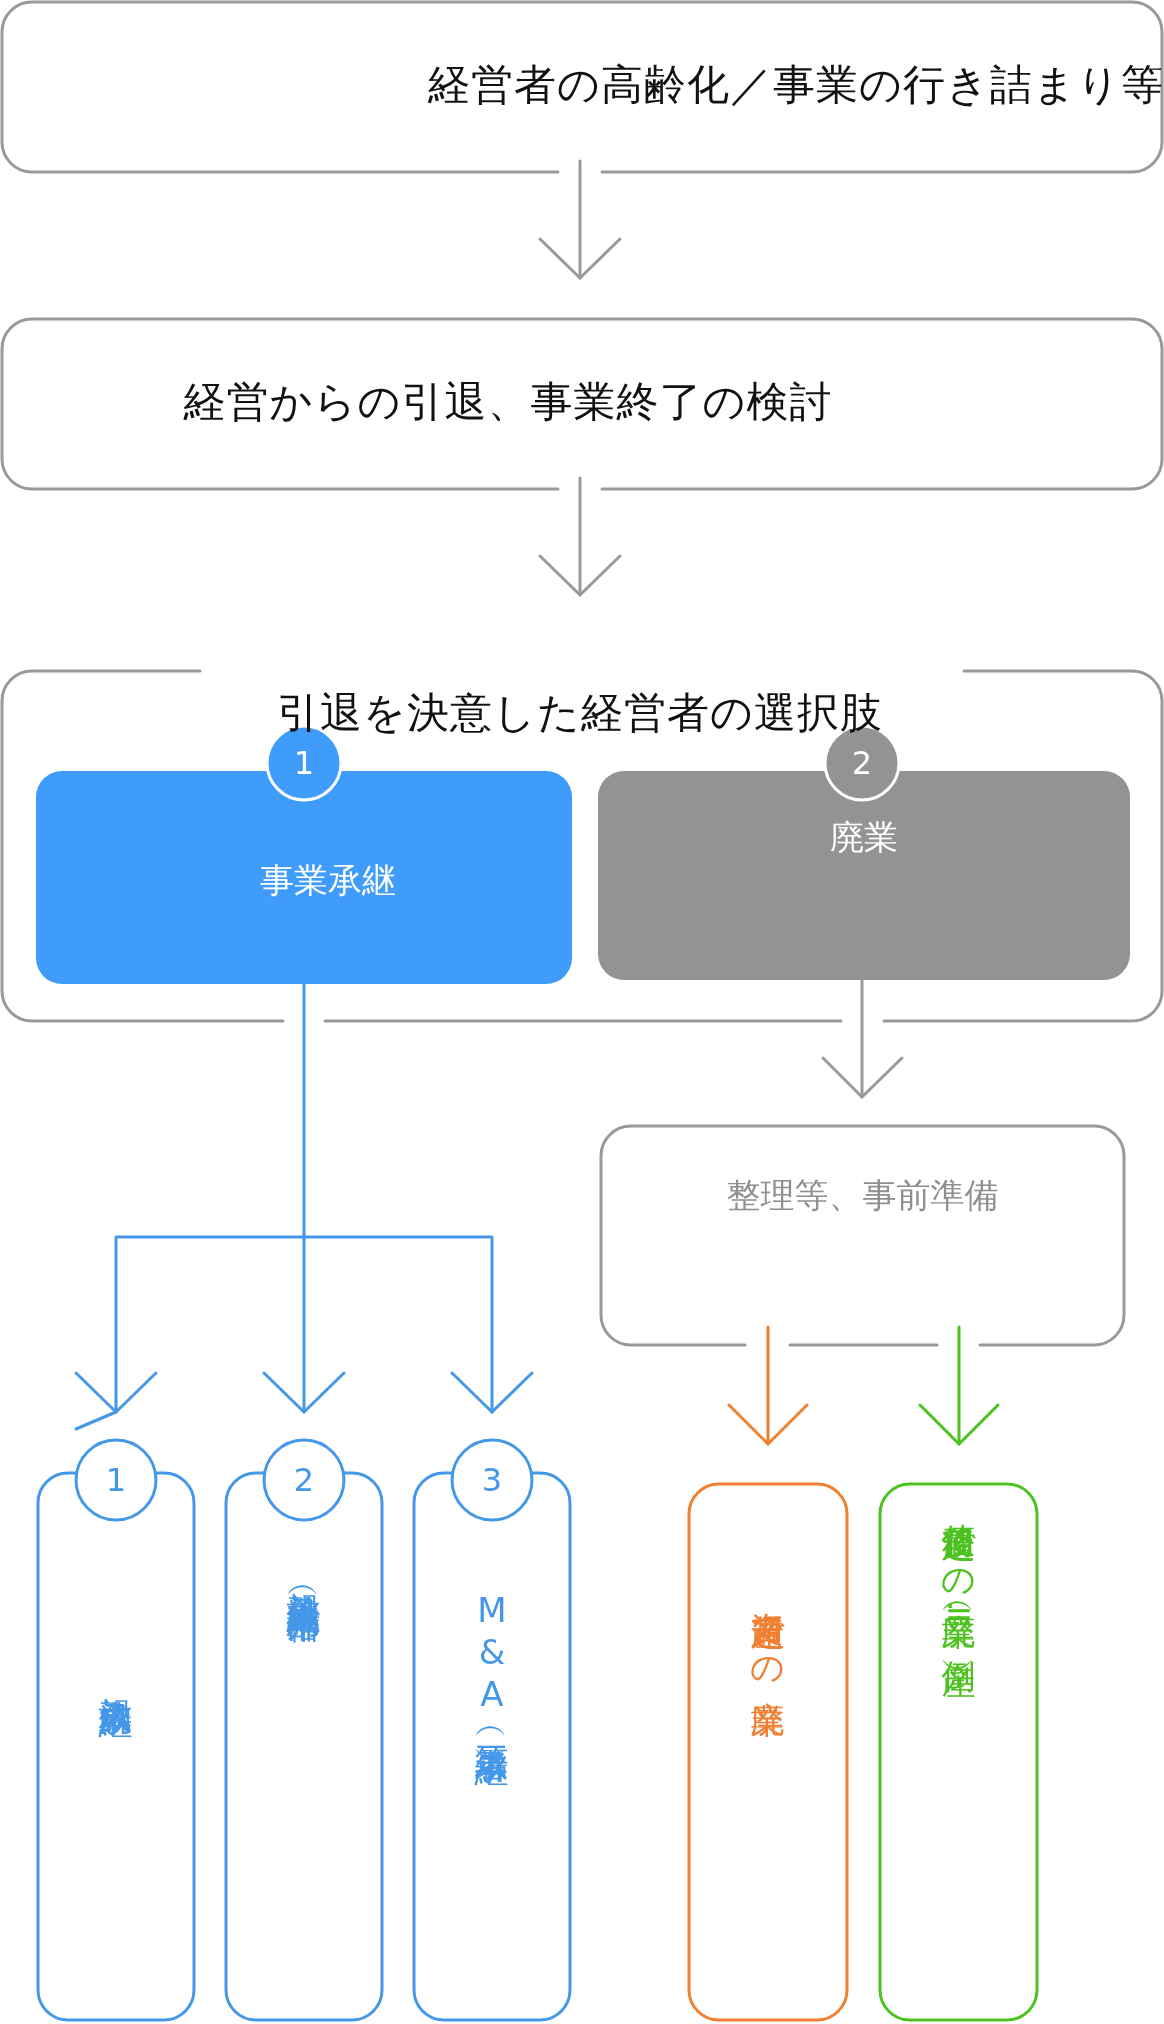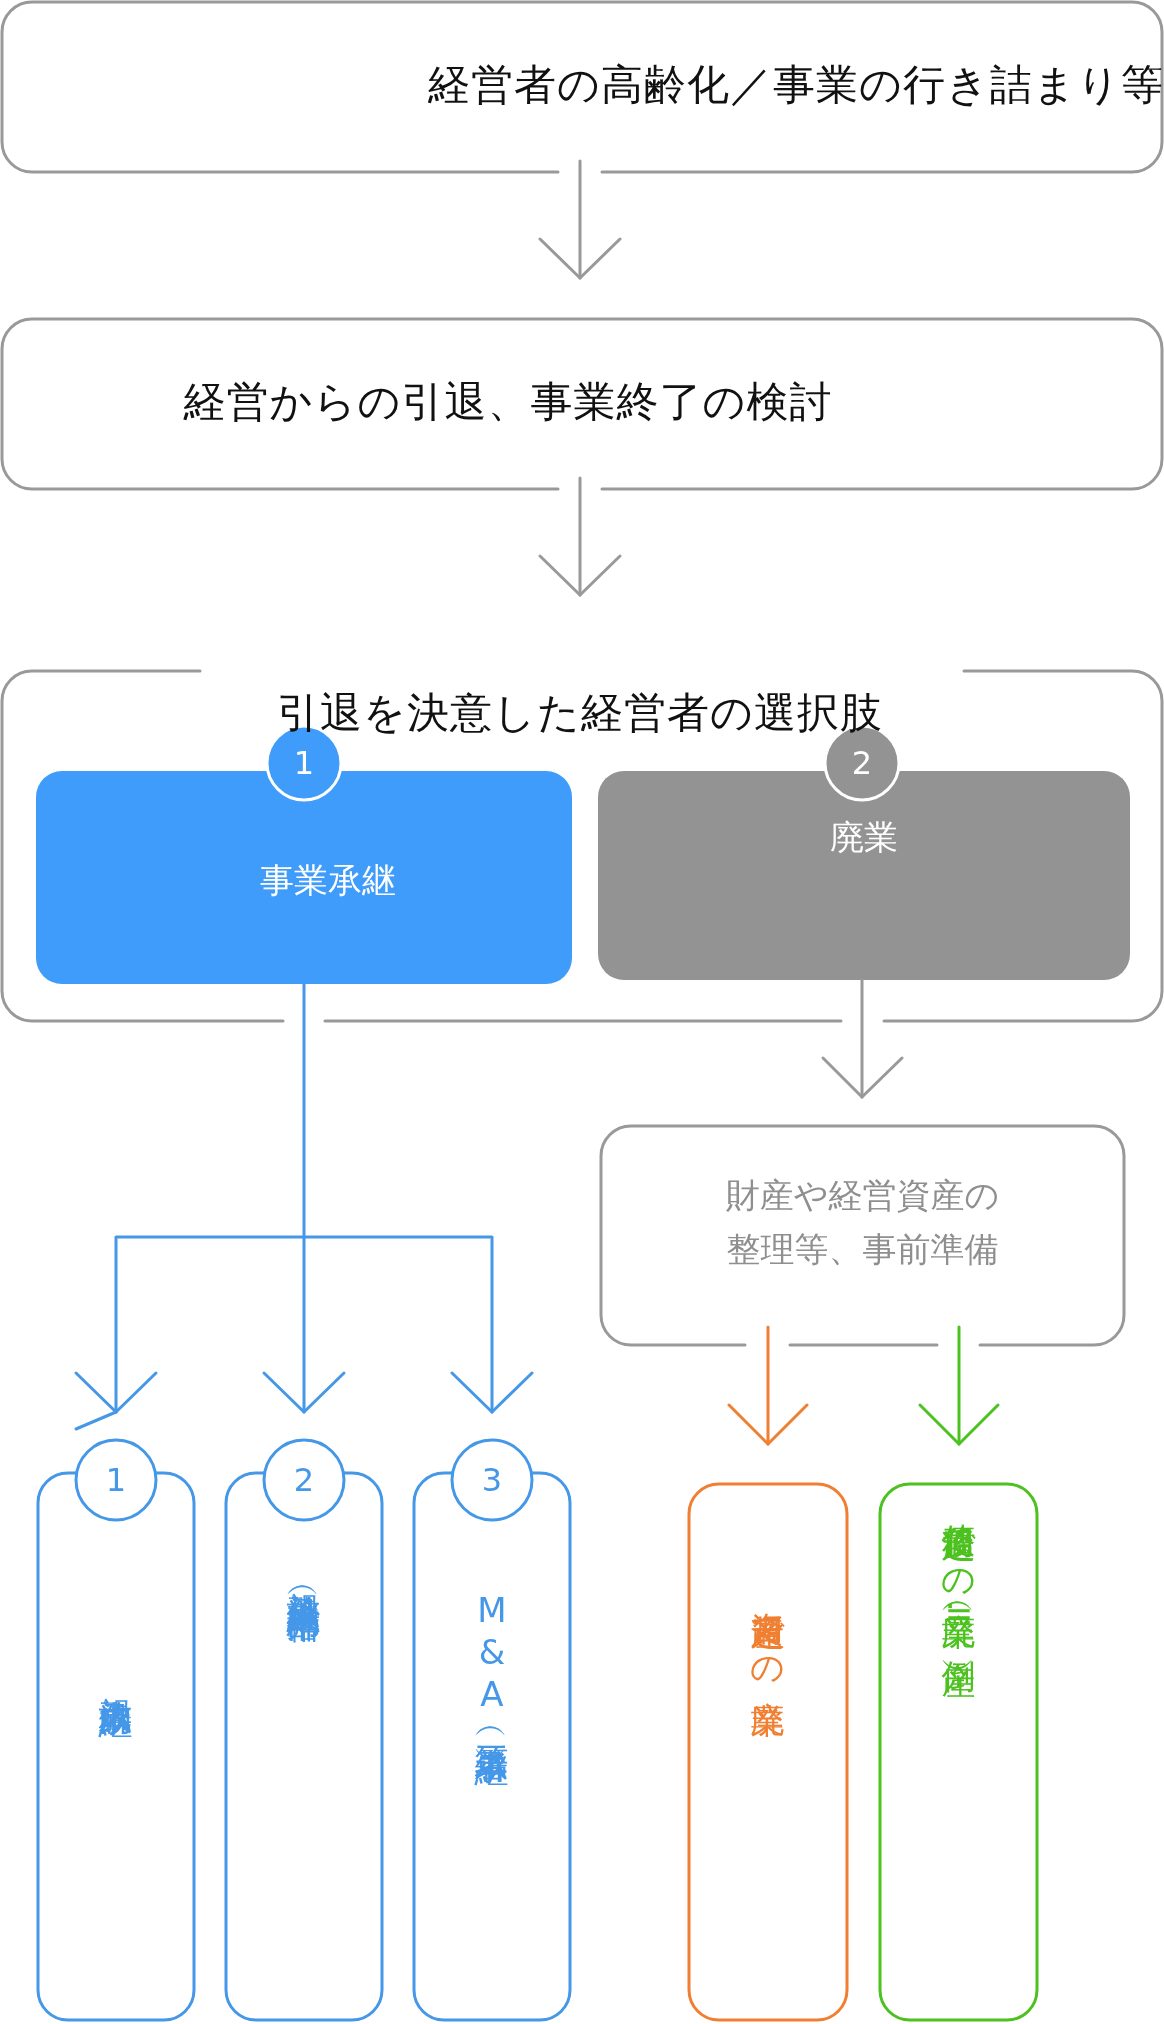--- a/index.html
+++ b/index.html
@@ -95,21 +95,20 @@
 
 <div class="num" style="left:274px; top:743px; color:#ffffff;">1</div>
 <div class="txt white" style="left:36px; width:584px; top:858px;">事業承継</div>
 
 <div class="num" style="left:832px; top:743px; color:#ffffff;">2</div>
 <div class="txt white" style="left:598px; width:532px; top:815px;">
   <div>廃業</div>
 </div>
 
 <div class="txt prep" style="left:601px; width:523px; top:1168px;">
-  <div>財産や経営資産の</div>
   <div>整理等、事前準備</div>
 </div>
 
 <div class="num" style="left:86px; top:1460px; color:#4597e8;">1</div>
 <div class="num" style="left:274px; top:1460px; color:#4597e8;">2</div>
 <div class="num" style="left:462px; top:1460px; color:#4597e8;">3</div>
 
 <div class="vert" style="left:96px; top:1670px; color:#4597e8;">親族内承継</div>
 <div class="vert" style="left:284px; top:1565px; color:#4597e8;">親族外承継（内部昇格）</div>
 <div class="vert" style="left:472px; top:1590px; color:#4597e8;">M&amp;A（第三者承継）</div>

